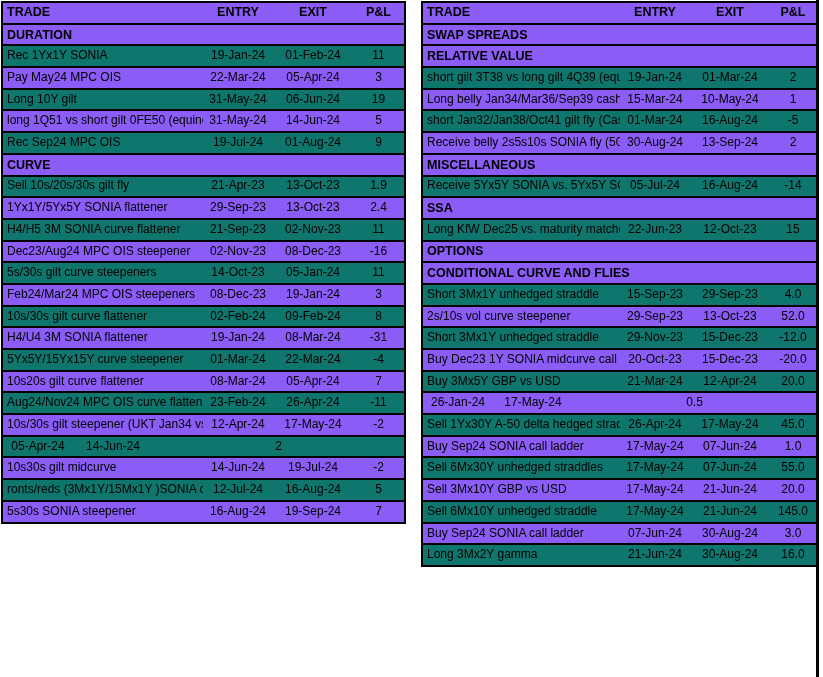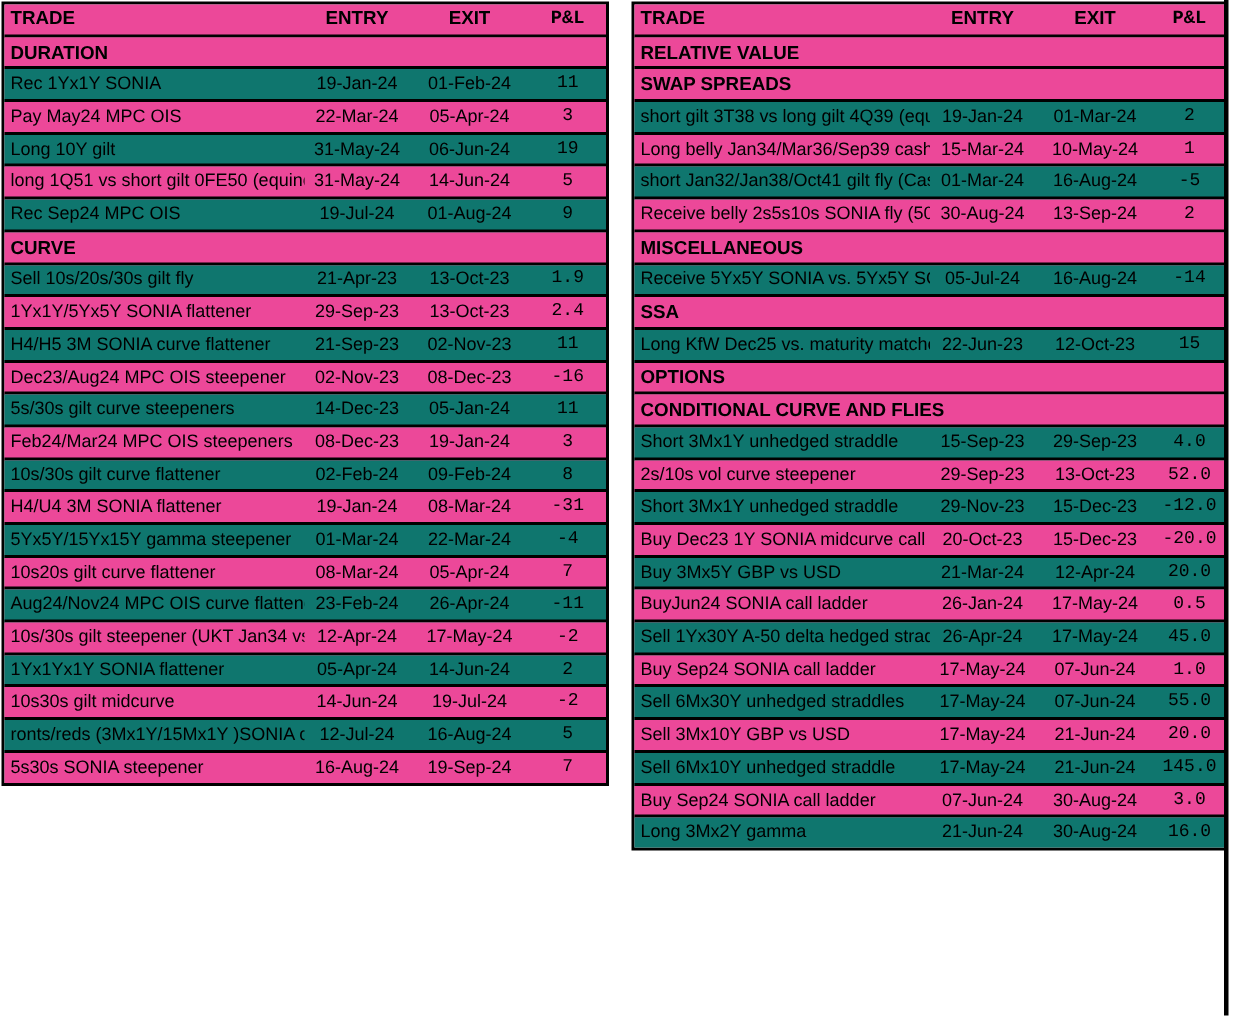--- a/index.html
+++ b/index.html
@@ -2,30 +2,30 @@
 <html><head>
 <meta charset="utf-8">
 <style>
   html,body{margin:0;padding:0;background:#fff;}
   body{width:823px;height:677px;position:relative;overflow:hidden;
        font-family:"Liberation Sans", sans-serif;color:#000;}
   .tbl{position:absolute;top:1px;border:2px solid #000;background:#fff;box-sizing:border-box;}
   #left-table{left:1px;width:405px;}
   #right-table{left:421px;width:397px;}
   .row{display:flex;align-items:center;height:19.7px;border-bottom:2px solid #000;
-       box-sizing:content-box;background:#ec4899;overflow:hidden;}
+       box-sizing:content-box;background:#8b5cf6;overflow:hidden;}
   .tbl .row:last-child{border-bottom:none;}
   .row.gray{background:#0f766e;align-items:flex-end;}
   .cell{white-space:nowrap;overflow:hidden;font-size:12px;line-height:19.7px;}
   .cell.trade{padding-left:4px;box-sizing:border-box;}
   #left-table .cell.trade{width:200px;}
   #right-table .cell.trade{width:197px;}
   .cell.entry{width:70px;text-align:center;}
   .cell.exit{width:80px;text-align:center;}
-  .cell.pnl{flex:1;text-align:center;font-family:Liberation Mono, monospace;}
+  .cell.pnl{flex:1;text-align:center;}
   .row.header .cell, .section-label{font-weight:bold;font-size:12.5px;}
   .section-label{padding-left:4px;width:100%;box-sizing:border-box;}
   .vline{position:absolute;left:816px;top:0;width:3px;height:677px;background:#000;}
 </style>
 </head>
 <body>
 
 <div class="tbl" id="left-table">
   <div class="row header">
     <div class="cell trade">TRADE</div>
@@ -89,21 +89,21 @@
         <div class="cell pnl">11</div>
       </div>
       <div class="row data white">
         <div class="cell trade">Dec23/Aug24 MPC OIS steepener</div>
         <div class="cell entry">02-Nov-23</div>
         <div class="cell exit">08-Dec-23</div>
         <div class="cell pnl">-16</div>
       </div>
       <div class="row data gray">
         <div class="cell trade">5s/30s gilt curve steepeners</div>
-        <div class="cell entry">14-Dec-23</div>
+        <div class="cell entry">14-Oct-23</div>
         <div class="cell exit">05-Jan-24</div>
         <div class="cell pnl">11</div>
       </div>
       <div class="row data white">
         <div class="cell trade">Feb24/Mar24 MPC OIS steepeners</div>
         <div class="cell entry">08-Dec-23</div>
         <div class="cell exit">19-Jan-24</div>
         <div class="cell pnl">3</div>
       </div>
       <div class="row data gray">
@@ -112,21 +112,21 @@
         <div class="cell exit">09-Feb-24</div>
         <div class="cell pnl">8</div>
       </div>
       <div class="row data white">
         <div class="cell trade">H4/U4 3M SONIA flattener</div>
         <div class="cell entry">19-Jan-24</div>
         <div class="cell exit">08-Mar-24</div>
         <div class="cell pnl">-31</div>
       </div>
       <div class="row data gray">
-        <div class="cell trade">5Yx5Y/15Yx15Y gamma steepener</div>
+        <div class="cell trade">5Yx5Y/15Yx15Y curve steepener</div>
         <div class="cell entry">01-Mar-24</div>
         <div class="cell exit">22-Mar-24</div>
         <div class="cell pnl">-4</div>
       </div>
       <div class="row data white">
         <div class="cell trade">10s20s gilt curve flattener</div>
         <div class="cell entry">08-Mar-24</div>
         <div class="cell exit">05-Apr-24</div>
         <div class="cell pnl">7</div>
       </div>
@@ -136,21 +136,20 @@
         <div class="cell exit">26-Apr-24</div>
         <div class="cell pnl">-11</div>
       </div>
       <div class="row data white">
         <div class="cell trade">10s/30s gilt steepener (UKT Jan34 vs U</div>
         <div class="cell entry">12-Apr-24</div>
         <div class="cell exit">17-May-24</div>
         <div class="cell pnl">-2</div>
       </div>
       <div class="row data gray">
-        <div class="cell trade">1Yx1Yx1Y SONIA flattener</div>
         <div class="cell entry">05-Apr-24</div>
         <div class="cell exit">14-Jun-24</div>
         <div class="cell pnl">2</div>
       </div>
       <div class="row data white">
         <div class="cell trade">10s30s gilt midcurve</div>
         <div class="cell entry">14-Jun-24</div>
         <div class="cell exit">19-Jul-24</div>
         <div class="cell pnl">-2</div>
       </div>
@@ -171,24 +170,24 @@
 
 <div class="tbl" id="right-table">
   <div class="row header">
     <div class="cell trade">TRADE</div>
     <div class="cell entry">ENTRY</div>
     <div class="cell exit">EXIT</div>
     <div class="cell pnl">P&amp;L</div>
   </div>
   <div id="right-rows">
       <div class="row section">
+        <div class="section-label">SWAP SPREADS</div>
+      </div>
+      <div class="row section">
         <div class="section-label">RELATIVE VALUE</div>
-      </div>
-      <div class="row section">
-        <div class="section-label">SWAP SPREADS</div>
       </div>
       <div class="row data gray">
         <div class="cell trade">short gilt 3T38 vs long gilt 4Q39 (equino</div>
         <div class="cell entry">19-Jan-24</div>
         <div class="cell exit">01-Mar-24</div>
         <div class="cell pnl">2</div>
       </div>
       <div class="row data white">
         <div class="cell trade">Long belly Jan34/Mar36/Sep39 cash&amp;d</div>
         <div class="cell entry">15-Mar-24</div>
@@ -255,21 +254,20 @@
         <div class="cell exit">15-Dec-23</div>
         <div class="cell pnl">-20.0</div>
       </div>
       <div class="row data gray">
         <div class="cell trade">Buy 3Mx5Y GBP vs USD</div>
         <div class="cell entry">21-Mar-24</div>
         <div class="cell exit">12-Apr-24</div>
         <div class="cell pnl">20.0</div>
       </div>
       <div class="row data white">
-        <div class="cell trade">BuyJun24 SONIA call ladder</div>
         <div class="cell entry">26-Jan-24</div>
         <div class="cell exit">17-May-24</div>
         <div class="cell pnl">0.5</div>
       </div>
       <div class="row data gray">
         <div class="cell trade">Sell 1Yx30Y A-50 delta hedged straddle</div>
         <div class="cell entry">26-Apr-24</div>
         <div class="cell exit">17-May-24</div>
         <div class="cell pnl">45.0</div>
       </div>

